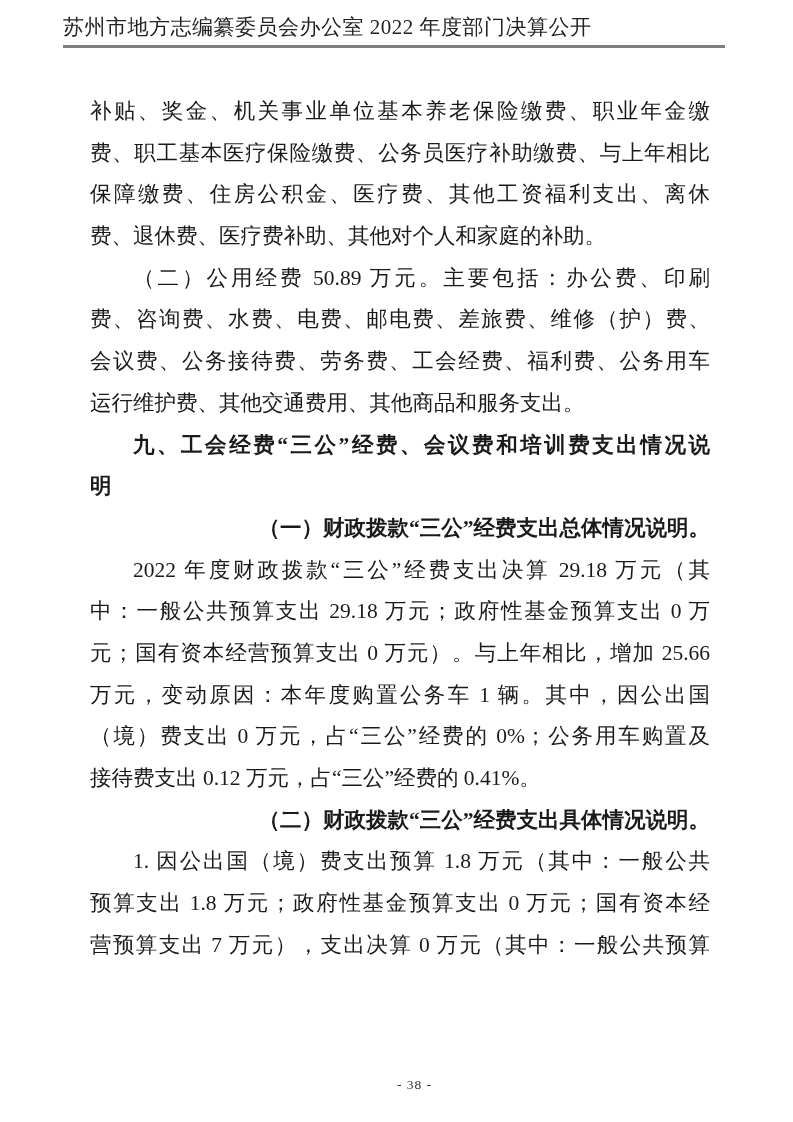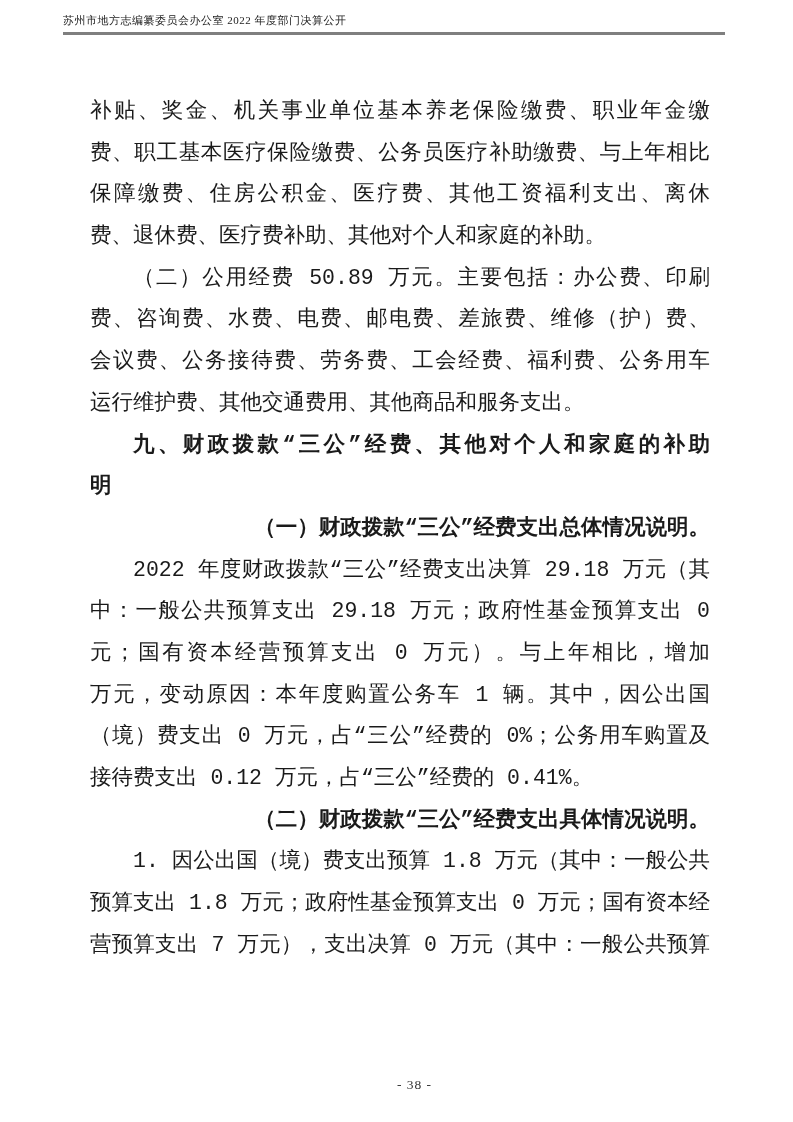--- a/index.html
+++ b/index.html
@@ -10,38 +10,37 @@
     background: #ffffff;
     font-family: "Liberation Serif", "DejaVu Serif", serif;
     color: #1a1a1a;
     overflow: hidden;
   }
   .header {
     position: absolute;
     left: 63px;
     top: 13px;
     width: 662px;
-    font-size: 11px;
+    font-size: 21px;
     letter-spacing: 0.5px;
     padding-bottom: 4px;
     border-bottom: 3px solid #7f7f7f;
     color: #222222;
   }
   .doc {
     position: absolute;
     left: 90px;
     top: 91px;
     width: 620px;
     font-size: 21.5px;
   }
   .ln {
     height: 41.7px;
     line-height: 41.7px;
     overflow: hidden;
-    font-family: Liberation Mono, monospace;
   }
   .fill {
     text-align: justify;
     text-align-last: justify;
     text-justify: inter-character;
   }
   .ind { text-indent: 43px; text-align: right; }
   .bold { font-weight: bold; }
   .footer {
     position: absolute;
@@ -69,21 +68,21 @@
     <div class="ln fill">补贴、奖金、机关事业单位基本养老保险缴费、职业年金缴</div>
     <div class="ln fill">费、职工基本医疗保险缴费、公务员医疗补助缴费、与上年相比</div>
     <div class="ln fill">保障缴费、住房公积金、医疗费、其他工资福利支出、离休</div>
     <div class="ln">费、退休费、医疗费补助、其他对个人和家庭的补助。</div>
 
     <div class="ln fill ind">（二）公用经费 50.89 万元。主要包括：办公费、印刷</div>
     <div class="ln fill">费、咨询费、水费、电费、邮电费、差旅费、维修（护）费、</div>
     <div class="ln fill">会议费、公务接待费、劳务费、工会经费、福利费、公务用车</div>
     <div class="ln">运行维护费、其他交通费用、其他商品和服务支出。</div>
 
-    <div class="ln fill ind bold">九、财政拨款“三公”经费、其他对个人和家庭的补助</div>
+    <div class="ln fill ind bold">九、工会经费“三公”经费、会议费和培训费支出情况说</div>
     <div class="ln bold">明</div>
 
     <div class="ln ind bold">（一）财政拨款“三公”经费支出总体情况说明。</div>
 
     <div class="ln fill ind">2022 年度财政拨款“三公”经费支出决算 29.18 万元（其</div>
     <div class="ln fill">中：一般公共预算支出 29.18 万元；政府性基金预算支出 0 万</div>
     <div class="ln fill">元；国有资本经营预算支出 0 万元）。与上年相比，增加 25.66</div>
     <div class="ln fill">万元，变动原因：本年度购置公务车 1 辆。其中，因公出国</div>
     <div class="ln fill">（境）费支出 0 万元，占“三公”经费的 0%；公务用车购置及</div>
     <div class="ln">接待费支出 0.12 万元，占“三公”经费的 0.41%。</div>

